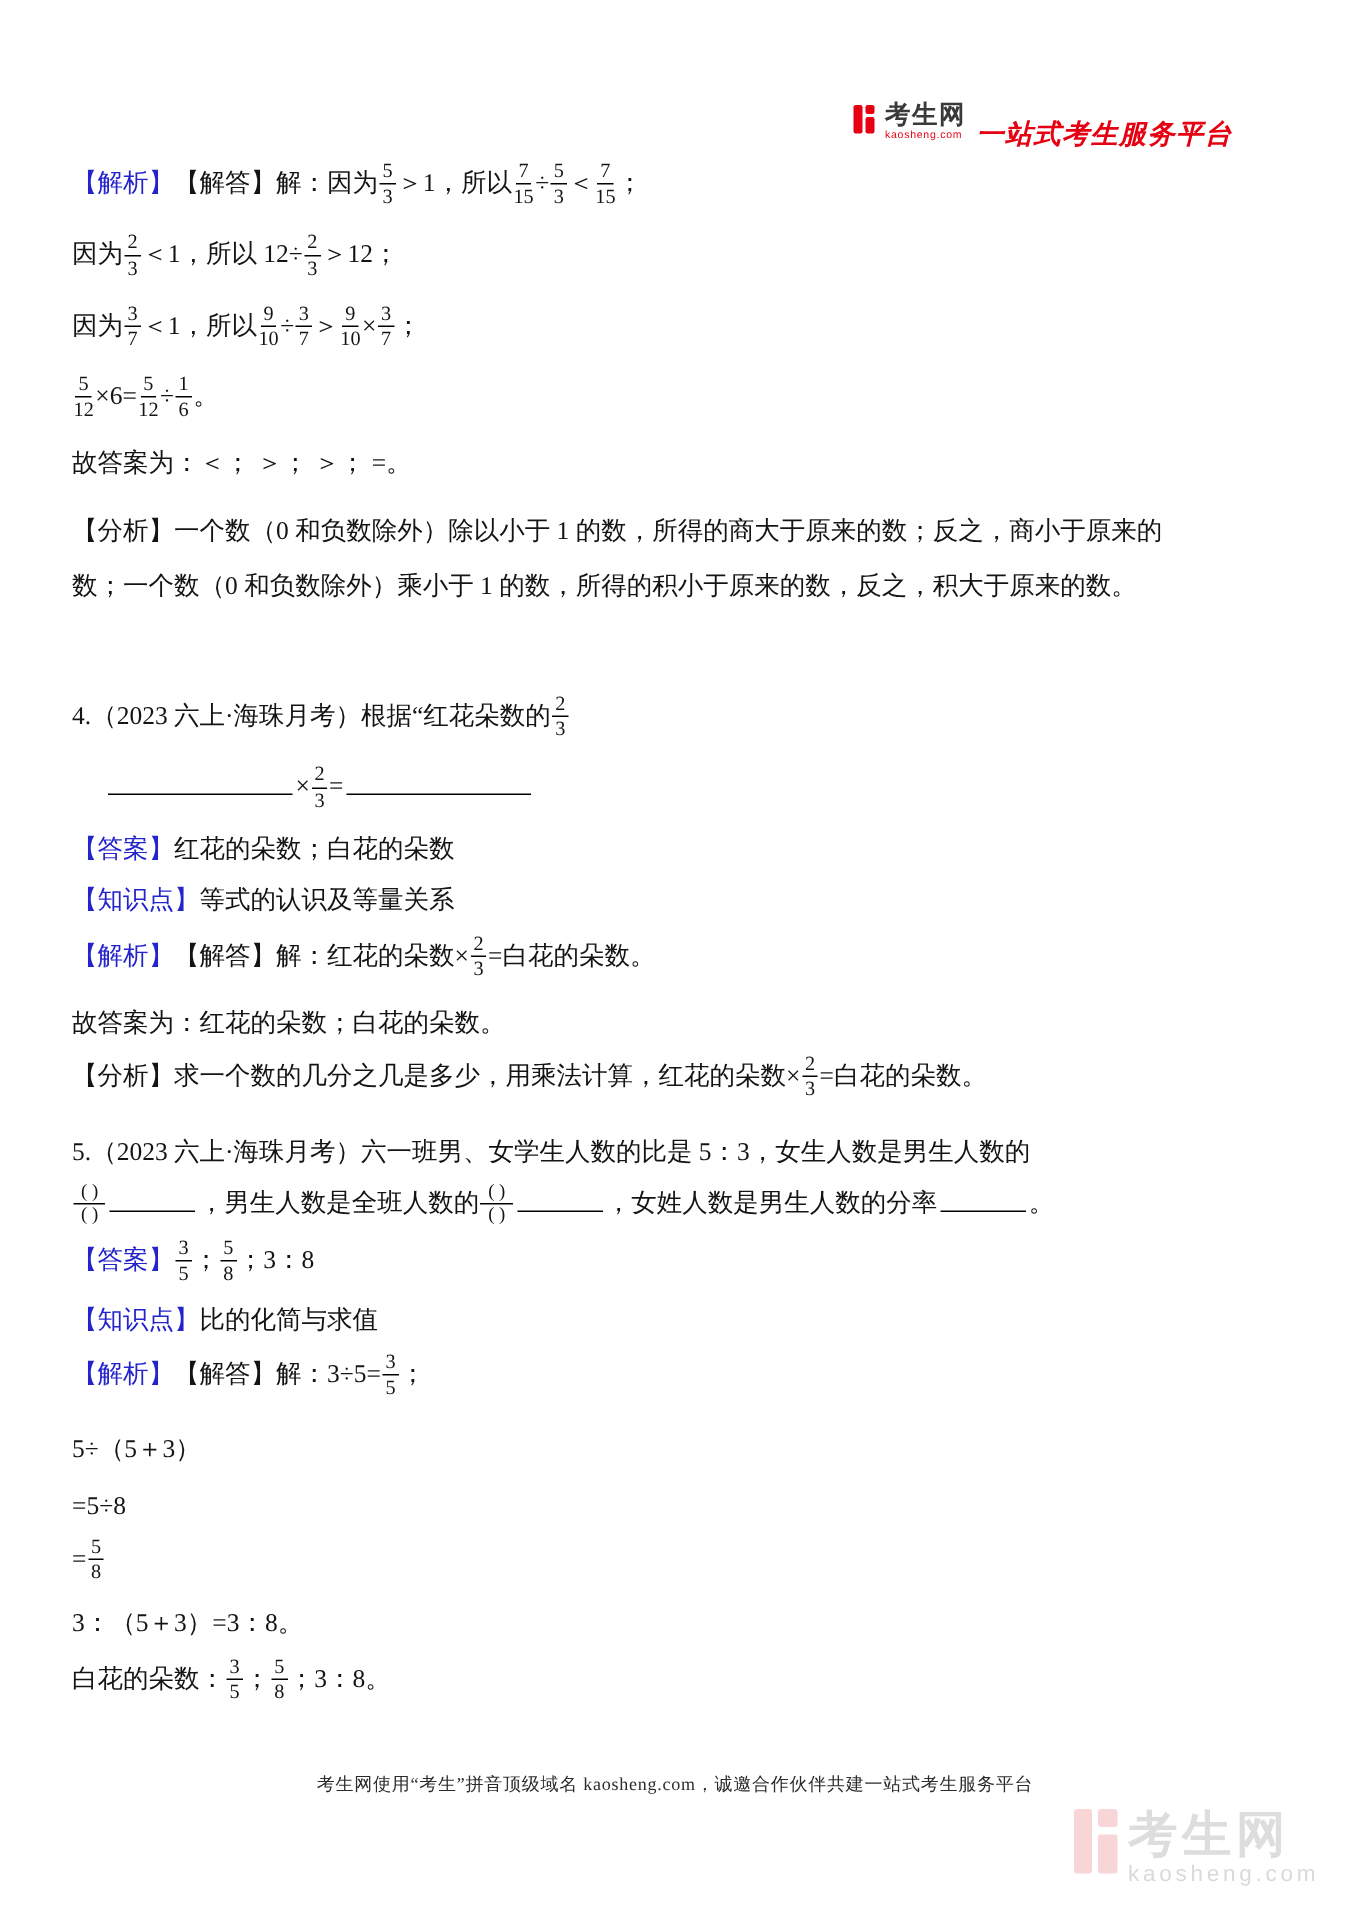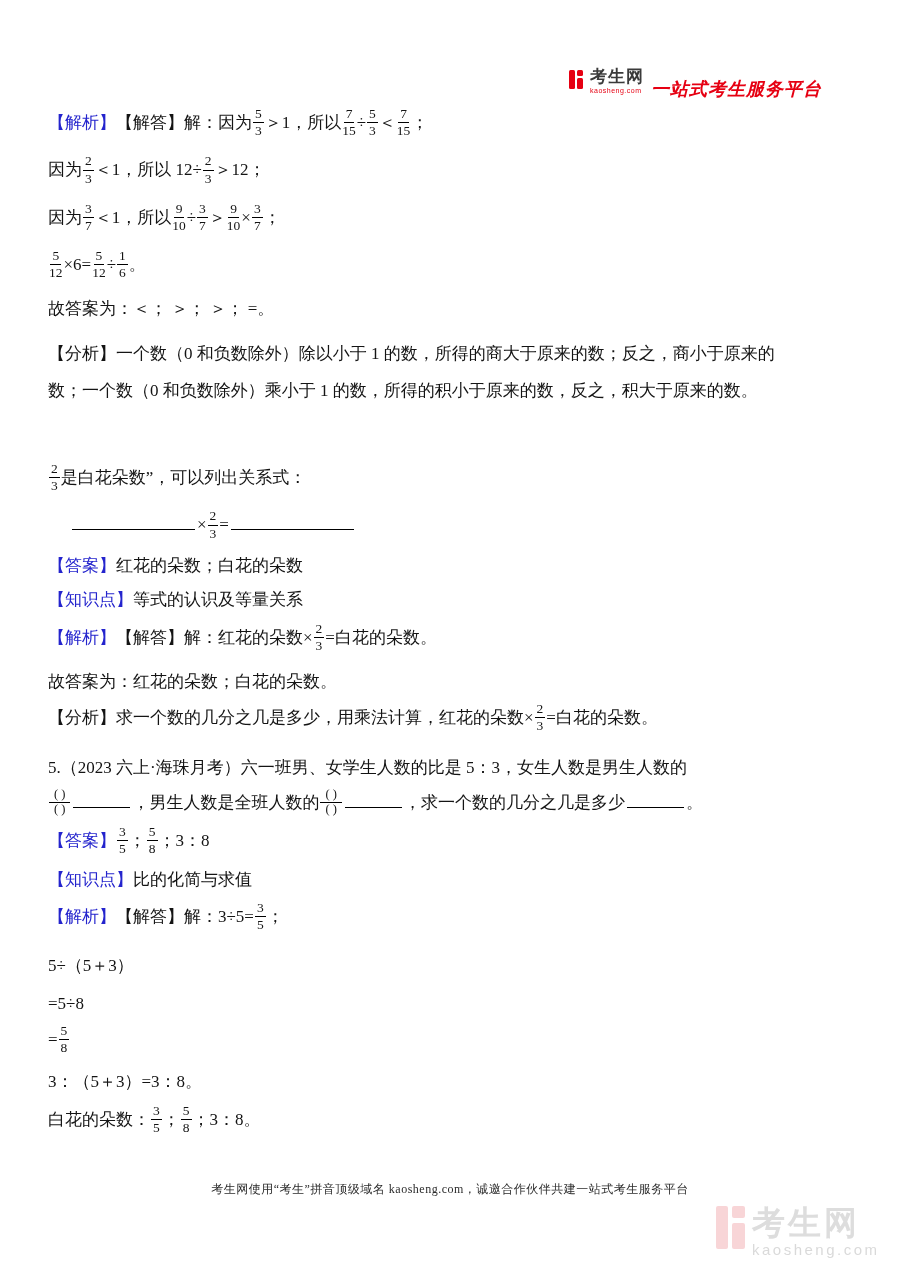--- a/index.html
+++ b/index.html
@@ -131,24 +131,24 @@
     <span>故答案为：＜； ＞； ＞； =。</span>
   </div>
 
   <div class="line para mb0">
     <span>【分析】一个数（0 和负数除外）除以小于 1 的数，所得的商大于原来的数；反之，商小于原来的</span><br>
     <span>数；一个数（0 和负数除外）乘小于 1 的数，所得的积小于原来的数，反之，积大于原来的数。</span>
   </div>
   <div class="mb40" style="height:14px;"></div>
 
   <div class="line mb16">
-    <span class="frac">
-        <b class="n">2</b>
-        <b class="d">3</b>
-      </span><span>是白花朵数”，可以列出关系式：</span>
+    <span>4.（2023 六上·海珠月考）根据“红花朵数的</span><span class="frac">
+        <b class="n">2</b>
+        <b class="d">3</b>
+      </span>
   </div>
 
   <div class="line mb12 indent">
     <span class="blank"></span><span>×</span><span class="frac">
         <b class="n">2</b>
         <b class="d">3</b>
       </span><span>=</span><span class="blank"></span>
   </div>
 
   <div class="line mb10">
@@ -181,21 +181,21 @@
     <span>5.（2023 六上·海珠月考）六一班男、女学生人数的比是 5：3，女生人数是男生人数的</span>
   </div>
 
   <div class="line mb8">
     <span class="frac paren">
         <b class="n">( )</b>
         <b class="d">( )</b>
       </span><span class="blank sm"></span><span>，男生人数是全班人数的</span><span class="frac paren">
         <b class="n">( )</b>
         <b class="d">( )</b>
-      </span><span class="blank sm"></span><span>，求一个数的几分之几是多少</span><span class="blank sm"></span><span>。</span>
+      </span><span class="blank sm"></span><span>，女姓人数是男生人数的分率</span><span class="blank sm"></span><span>。</span>
   </div>
 
   <div class="line mb10">
     <span class="lbl">【答案】</span><span class="frac">
         <b class="n">3</b>
         <b class="d">5</b>
       </span><span>；</span><span class="frac">
         <b class="n">5</b>
         <b class="d">8</b>
       </span><span>；3：8</span>

